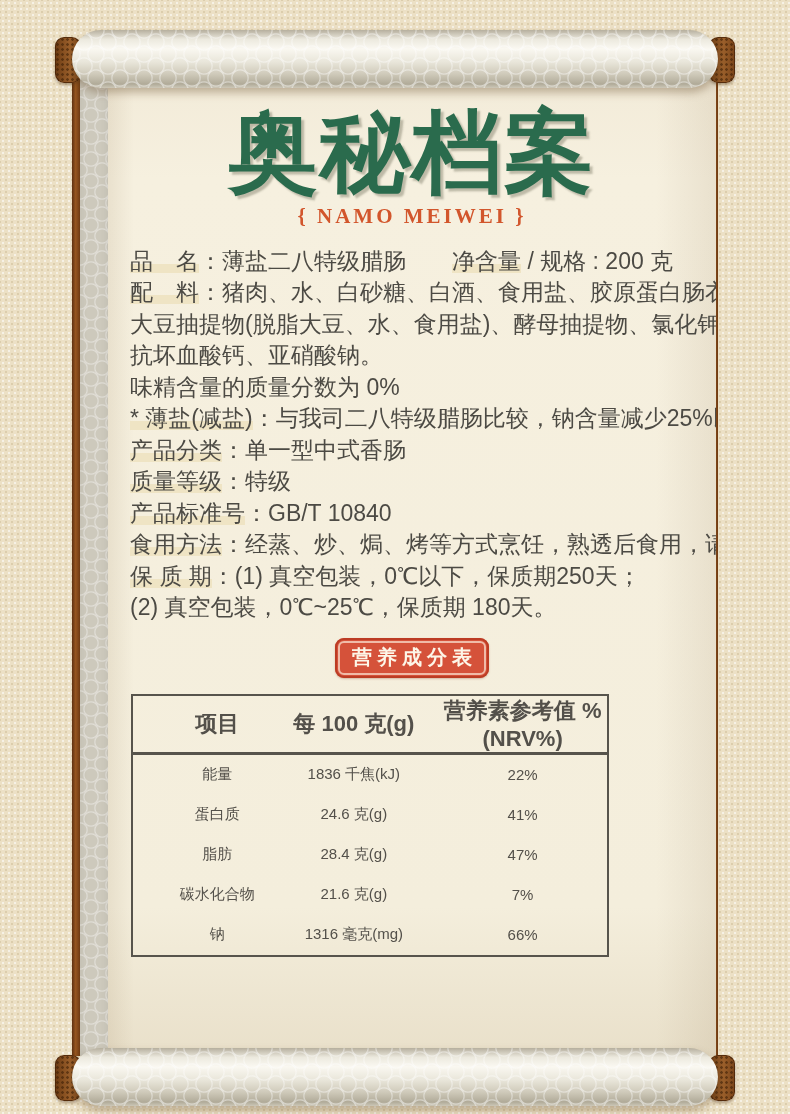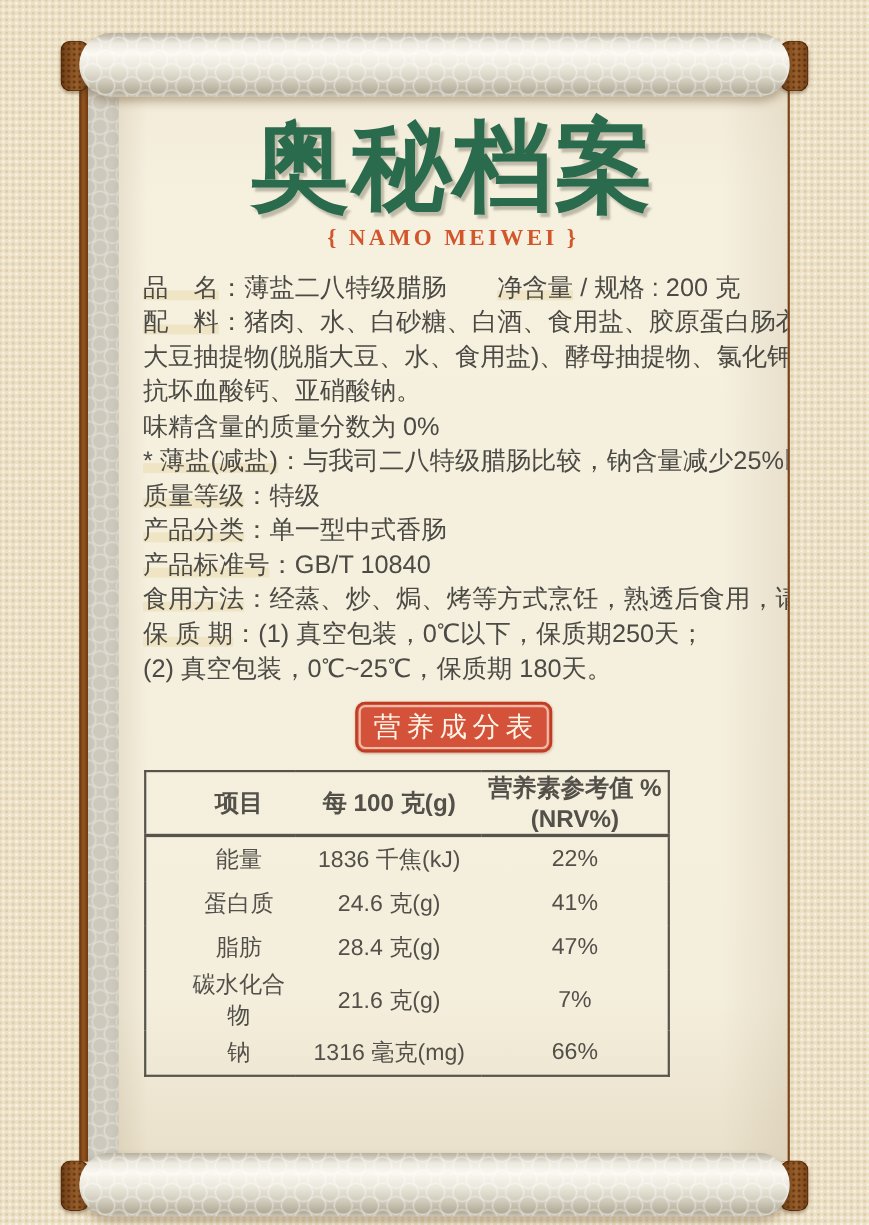--- a/index.html
+++ b/index.html
@@ -70,32 +70,32 @@
   .info{margin:17px 0 0 22px; font-size:23px; line-height:31.5px;
     color:var(--body-text,#4c4a44); white-space:nowrap;}
   .info .hl{
     background:linear-gradient(var(--label-highlight,#efe4c4),var(--label-highlight,#efe4c4))
       no-repeat left bottom 1px / 100% 9px;
   }
   .badge-row{text-align:center; margin-top:14px;}
   .badge{
     position:relative; display:inline-block; border-radius:9px;
     background:var(--badge-red,#d5523a); color:var(--badge-text,#fdf6e8);
-    font-weight:400; font-size:25px; letter-spacing:5px; padding:6px 12px 7px 17px;
+    font-weight:700; font-size:20px; letter-spacing:5px; padding:6px 12px 7px 17px;
     box-shadow:0 1px 2px rgba(140,60,30,.3), inset 0 0 0 2px rgba(185,58,34,.9);
   }
   .badge::after{content:""; position:absolute; inset:3px; border:2px solid rgba(255,244,228,.65);
     border-radius:6px; pointer-events:none;}
   .ntable{
     border-collapse:collapse; table-layout:fixed; width:478px; margin:16px 0 0 23px;
     color:#53504a; border:2px solid var(--table-border,#57544c);
   }
   .ntable th{height:47px; font-size:22px; font-weight:700; text-align:center;
     border-bottom:3px solid var(--table-border,#57544c); padding:0;}
-  .ntable td{height:40px; font-size:21px; text-align:center; padding:0;}
+  .ntable td{height:40px; font-size:15px; text-align:center; padding:0;}
   .ntable th:nth-child(1), .ntable td:nth-child(1){width:24%;padding-left:32px;}
   .ntable th:nth-child(2), .ntable td:nth-child(2){width:38%;}
   .ntable th:nth-child(3), .ntable td:nth-child(3){width:38%;}
 </style>
 </head>
 <body>
 
 <div class="page">
 
   <div class="edge left"></div>
@@ -105,22 +105,22 @@
     <h1 class="title">奥秘档案</h1>
     <div class="subtitle">{  NAMO MEIWEI  }</div>
 
     <div class="info">
         <div><span class="hl">品　名</span><span>：薄盐二八特级腊肠　　</span><span class="hl">净含量</span><span> / 规格 : 200 克</span></div>
         <div><span class="hl">配　料</span><span>：猪肉、水、白砂糖、白酒、食用盐、胶原蛋白肠衣、</span></div>
         <div><span>大豆抽提物(脱脂大豆、水、食用盐)、酵母抽提物、氯化钾、</span></div>
         <div><span>抗坏血酸钙、亚硝酸钠。</span></div>
         <div><span>味精含量的质量分数为 0%</span></div>
         <div><span class="hl">* 薄盐(减盐)</span><span>：与我司二八特级腊肠比较，钠含量减少25%以上</span></div>
+        <div><span class="hl">产品分类</span><span>：单一型中式香肠</span></div>
         <div><span class="hl">质量等级</span><span>：特级</span></div>
-        <div><span class="hl">产品分类</span><span>：单一型中式香肠</span></div>
         <div><span class="hl">产品标准号</span><span>：GB/T 10840</span></div>
         <div><span class="hl">食用方法</span><span>：经蒸、炒、焗、烤等方式烹饪，熟透后食用，请勿开袋即食。</span></div>
         <div><span class="hl">保 质 期</span><span>：(1) 真空包装，0℃以下，保质期250天；</span></div>
         <div><span>(2) 真空包装，0℃~25℃，保质期 180天。</span></div>
       </div>
 
     <div class="badge-row">
       <span class="badge">营养成分表</span>
     </div>
 

